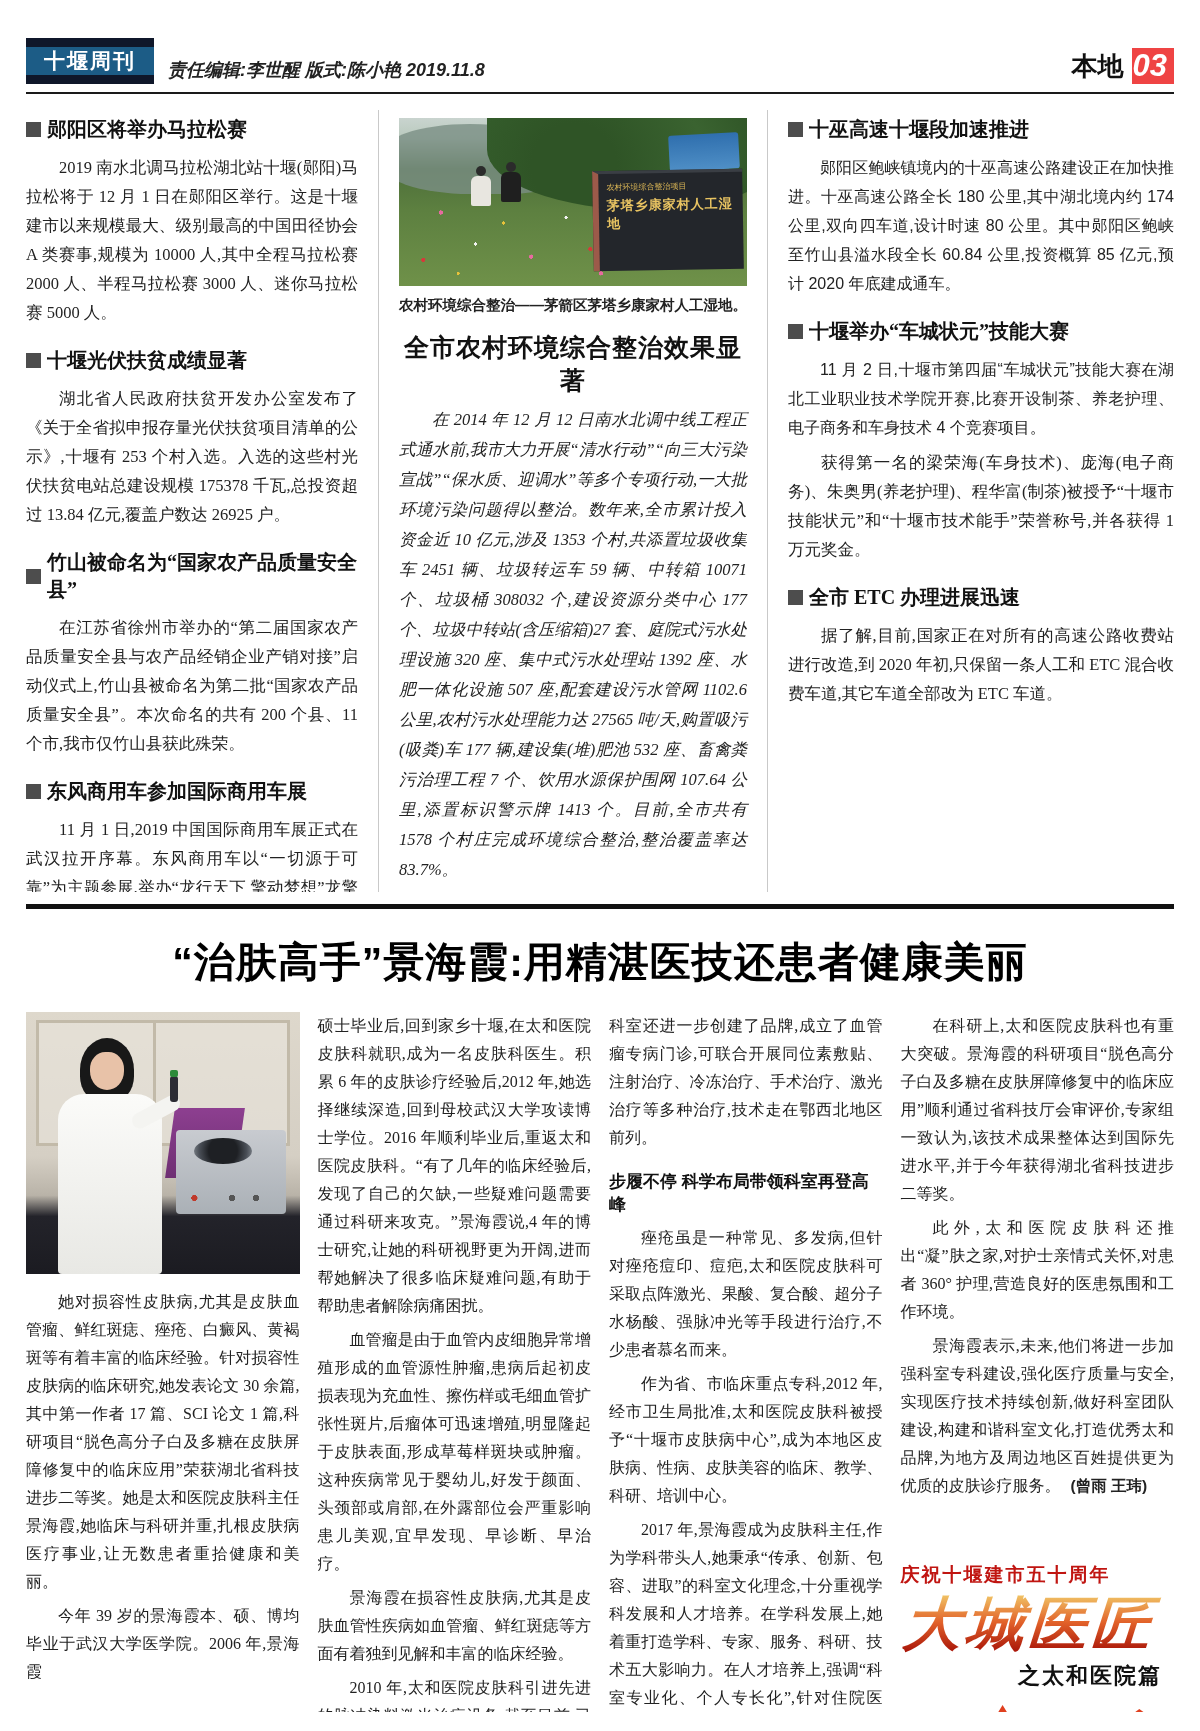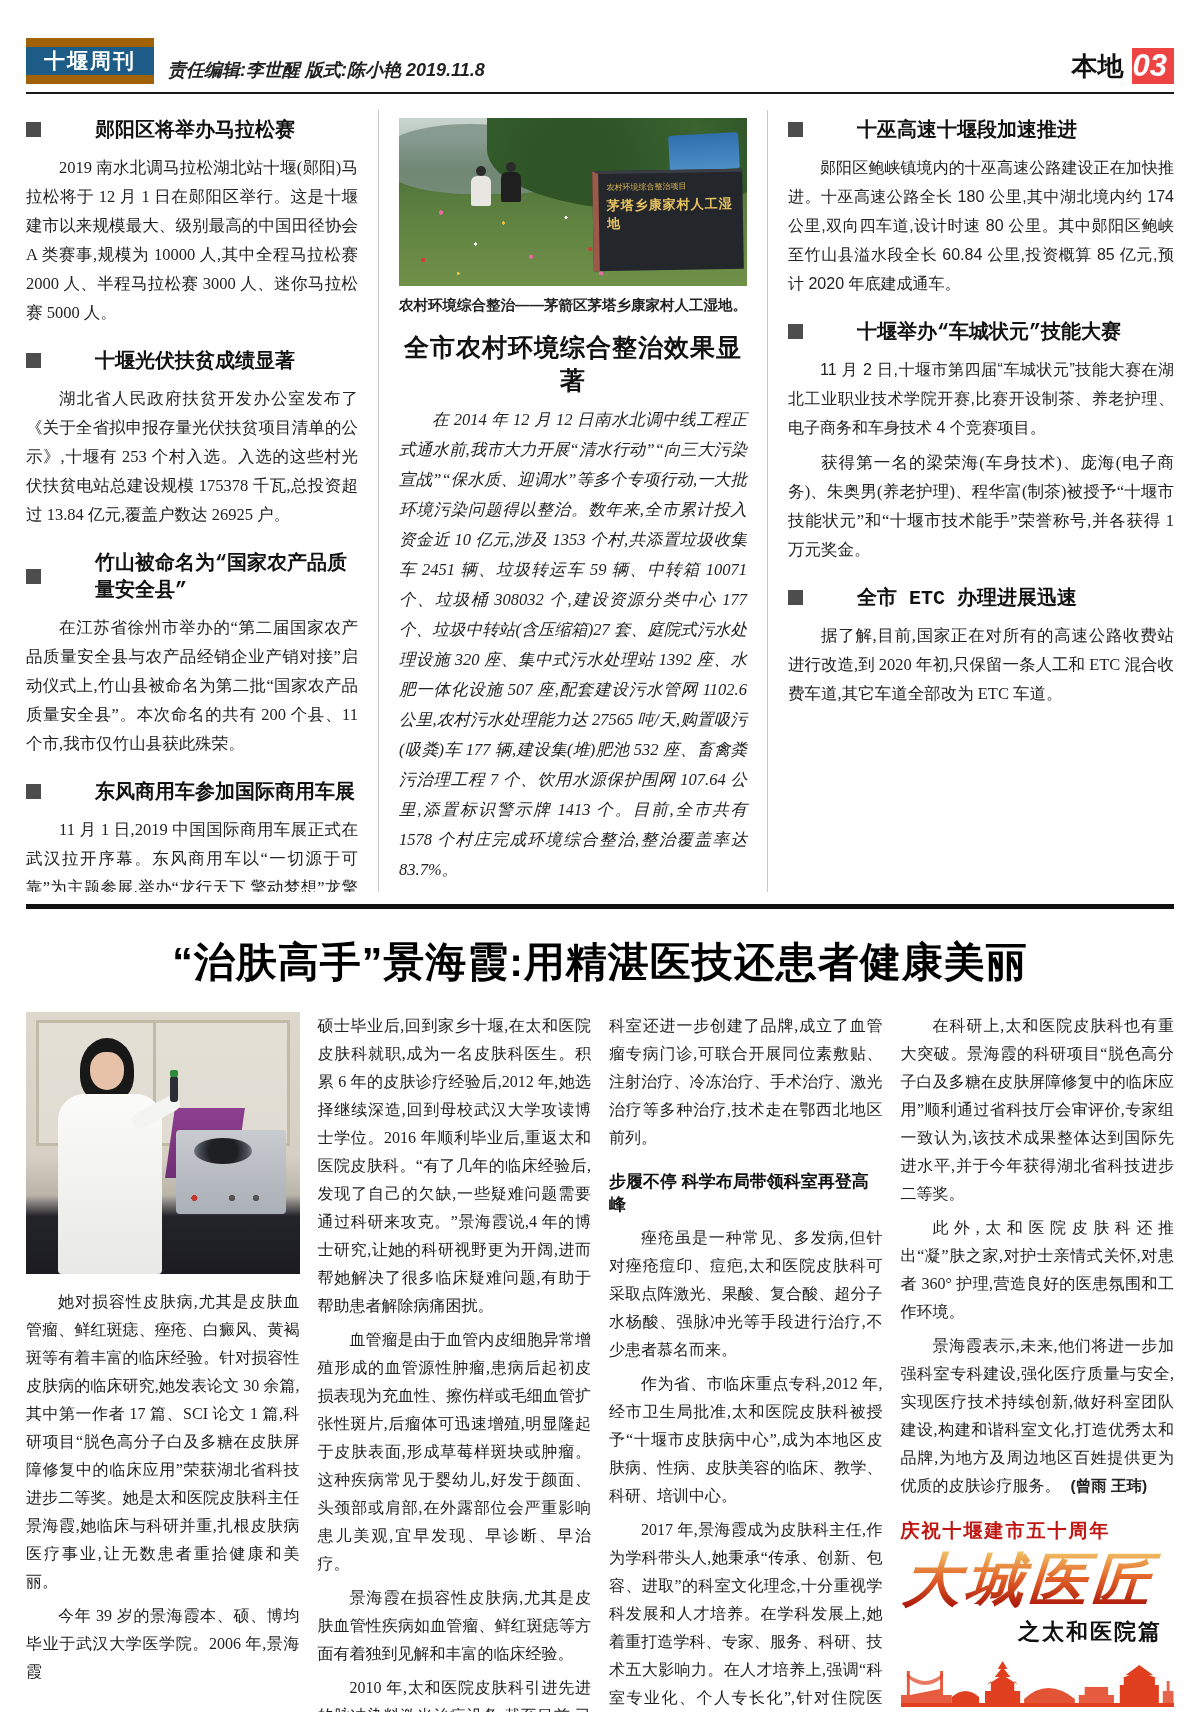--- a/index.html
+++ b/index.html
@@ -1,40 +1,40 @@
 <!DOCTYPE html>
 <html><head>
 <meta charset="utf-8">
 <style>
   html,body{margin:0;padding:0;background:#ffffff;}
   body{width:1200px;height:1731px;overflow:hidden;position:relative;
        font-family:"Liberation Serif","DejaVu Serif",serif;color:#1c1c1c;}
   
   .header{height:62px;padding:22px 26px 0 26px;display:flex;align-items:flex-end;}
-  .logo{width:128px;height:46px;background:#a16207;position:relative;flex:none;
+  .logo{width:128px;height:46px;background:#0f172a;position:relative;flex:none;
         display:flex;align-items:center;justify-content:center;}
   .logo .band{position:absolute;left:0;right:0;top:9px;bottom:9px;background:#1c5c86;}
   .logo .logo-text{position:relative;color:#fff;font-family:"Liberation Sans","DejaVu Sans",sans-serif;
         font-weight:bold;font-size:21px;letter-spacing:2px;}
   .editor-line{margin-left:14px;padding-bottom:2px;font-family:"Liberation Sans","DejaVu Sans",sans-serif;
         font-weight:bold;font-style:italic;font-size:18px;color:#222;}
   .header-right{margin-left:auto;display:flex;align-items:center;padding-bottom:0px;}
   .section-label{font-family:"Liberation Sans","DejaVu Sans",sans-serif;font-weight:bold;
         font-size:26px;color:#111;margin-right:8px;}
   .page-num{background:#ef4444;color:#fff;font-family:"Liberation Sans","DejaVu Sans",sans-serif;
         font-weight:bold;font-style:italic;font-size:31px;padding:2px 7px 3px 1px;line-height:1;}
   .header-rule{border-top:2px solid #1a1a1a;margin:8px 26px 0 26px;}
   
   .top-section{display:flex;margin:16px 26px 0 26px;height:782px;overflow:hidden;}
   .col-left{width:332px;flex:none;}
   .col-center{width:348px;flex:none;margin:0 0 0 20px;padding:8px 20px;
        border-left:1px solid #c9c9c9;border-right:1px solid #c9c9c9;}
   .col-right{flex:1;padding-left:20px;}
-  .brief-title{font-family:Liberation Mono, monospace;font-weight:bold;
-       font-size:20px;color:#121212;margin:20px 0 10px 0;display:flex;align-items:center;gap:48px;}
+  .brief-title{font-family:Liberation Serif, serif;font-weight:bold;
+       font-size:20px;color:#121212;margin:20px 0 10px 0;display:flex;align-items:center;}
   .brief-title .sq{width:15px;height:15px;background:#4d4d4d;display:inline-block;
        margin-right:6px;flex:none;}
   .brief-title:first-child{margin-top:6px;}
   p.body{font-size:16.5px;line-height:29px;text-align:justify;margin:0 0 6px 0;
        text-indent:2em;color:#222;}
   p.body.sans{font-family:"Liberation Sans","DejaVu Sans",sans-serif;font-size:16px;}
   p.body.kai{font-style:italic;font-size:16.5px;line-height:30px;}
   
   .wetland{width:100%;height:168px;position:relative;overflow:hidden;background:
       linear-gradient(180deg,#c9d4cf 0%,#b9c9bd 12%,#4d6f3a 30%,#5d8040 55%,#6f9149 100%);}
@@ -114,21 +114,21 @@
       linear-gradient(180deg,#fbfbf9,#e8e8e4);border-radius:26px 26px 4px 4px;}
   .lab-arm{position:absolute;left:78px;top:66px;width:52px;height:16px;background:#f4f4f1;
       border-radius:8px;transform:rotate(-28deg);}
   .lab-tube{position:absolute;left:118px;top:38px;width:8px;height:26px;background:#2c2c34;
       border-radius:3px;}
   .lab-tube:before{content:"";position:absolute;left:0;top:-6px;width:8px;height:7px;
       background:#2e8b3a;border-radius:2px;}
   
   .promo{margin-top:12px;padding-top:6px;position:relative;}
   .promo-line1{color:#c01511;font-weight:bold;font-size:19px;letter-spacing:2px;
-      font-family:"Liberation Serif","DejaVu Serif",serif;}
+      font-family:"Liberation Serif","DejaVu Serif",serif;margin-top:44px;}
   .promo-line2{font-weight:bold;font-style:italic;font-size:58px;letter-spacing:5px;
       font-family:"Liberation Serif","DejaVu Serif",serif;transform:skewX(-4deg);
       background:linear-gradient(180deg,#f0c264 5%,#e2622a 45%,#a81408 90%);
       -webkit-background-clip:text;background-clip:text;color:transparent;
       margin:4px 0 0 2px;line-height:1.15;}
   .promo-line3{font-weight:bold;font-size:22px;color:#111;text-align:right;
       margin:2px 12px 4px 0;letter-spacing:2px;}
   .skyline{display:block;width:100%;height:56px;}
 </style>
 </head>

